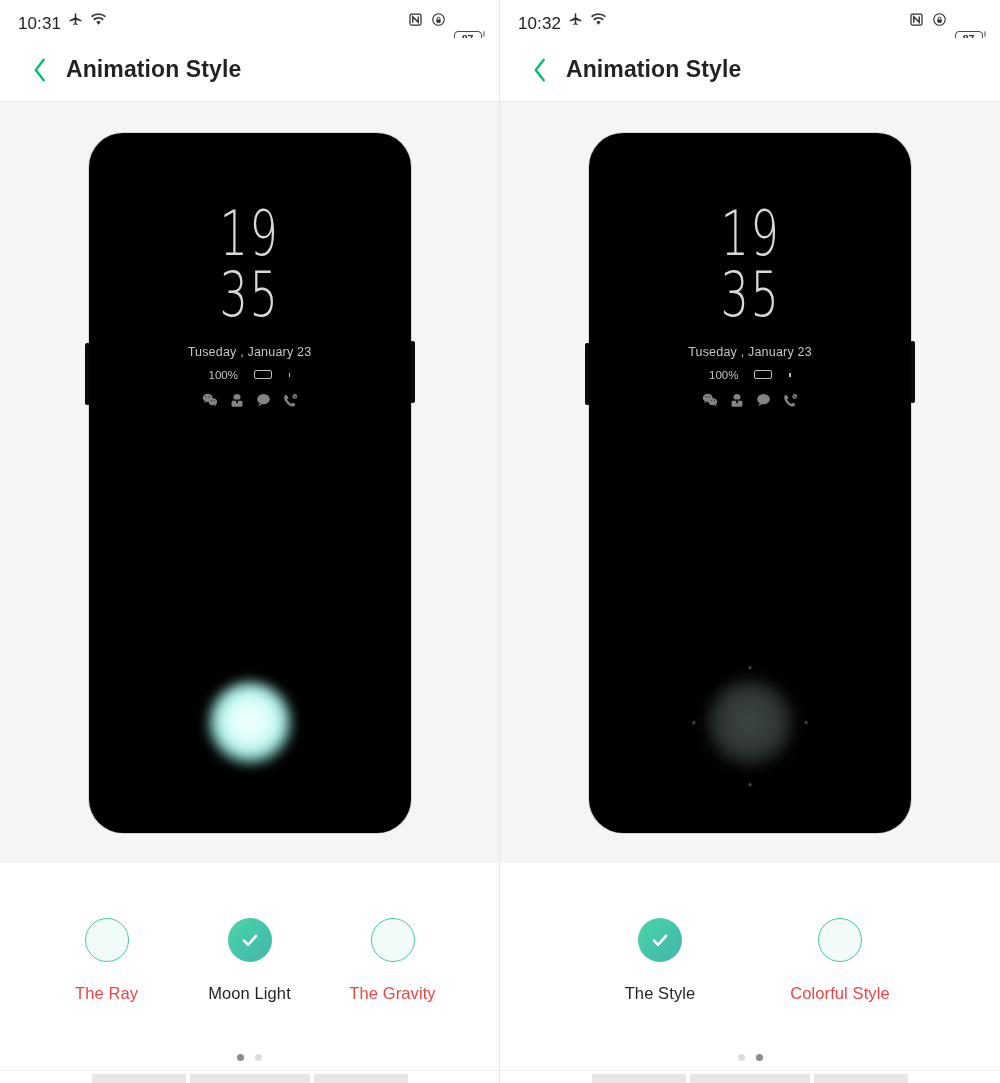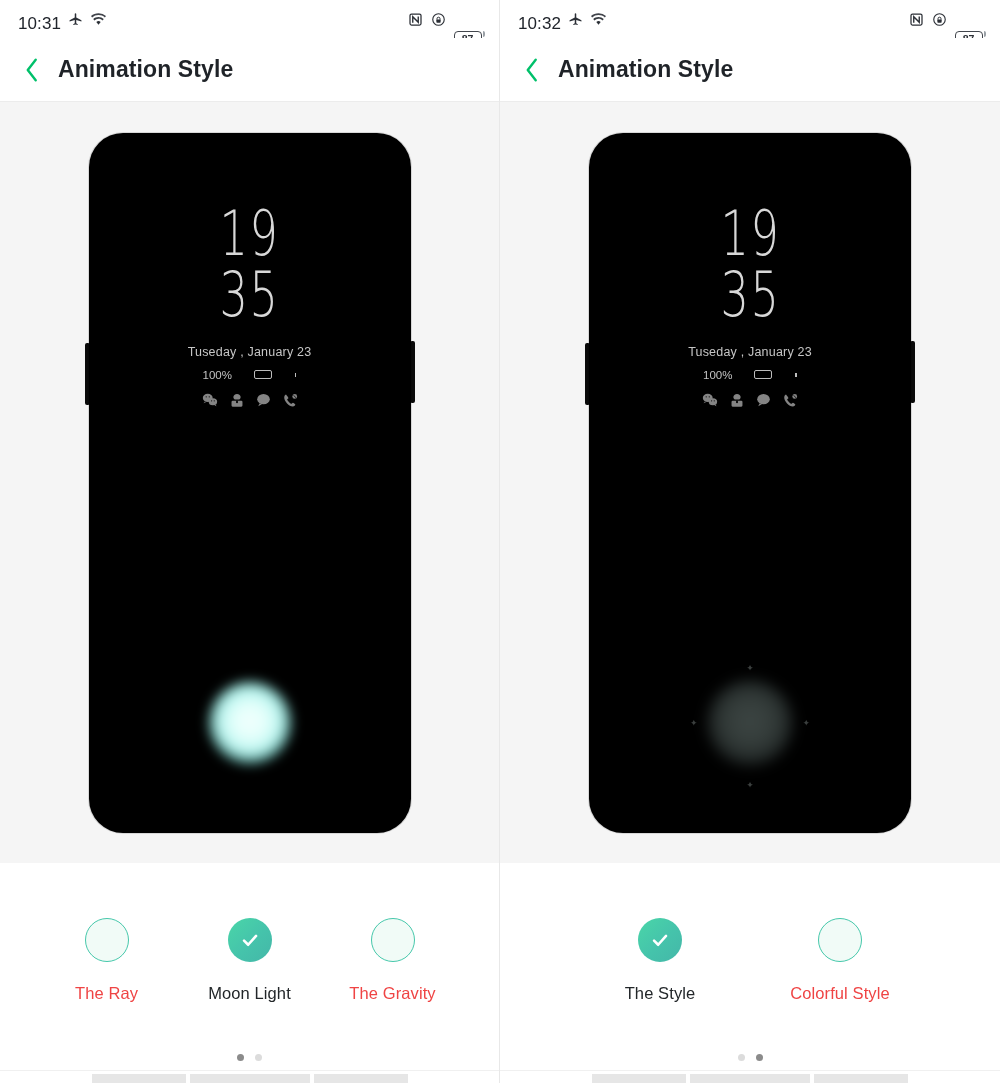--- a/index.html
+++ b/index.html
@@ -43,21 +43,21 @@
   }
   .batt-cap {
     width: 2.5px; height: 6px; background: #9aa0a6;
     border-radius: 0 2px 2px 0; margin-left: 1px;
   }
 
   
   .appbar {
     height: 64px; flex: 0 0 64px;
     display: flex; align-items: center;
-    padding-left: 18px; gap: 14px;
+    padding-left: 26px; gap: 14px;
     background: #ffffff;
     border-bottom: 1px solid #ececec;
   }
   .back-btn {
     width: 26px; height: 30px;
     display: flex; align-items: center; justify-content: center;
     cursor: pointer;
   }
   .appbar-title {
     font-size: 23px; font-weight: 700; color: #1f2328;
@@ -100,21 +100,21 @@
     letter-spacing: 2px;
     transform: scaleX(.72);
   }
   .clock-m { margin-top: 4px; }
   .lock-date {
     margin-top: 22px;
     font-size: 12.5px; color: #c6c6c6; letter-spacing: .2px;
   }
   .lock-batt {
     margin-top: 10px;
-    display: flex; align-items: center; gap: 22px;
+    display: flex; align-items: center; gap: 16px;
   }
   .lock-batt-txt { font-size: 11.5px; color: #c2c2c2; }
   .lb-body {
     width: 18px; height: 9px; border: 1px solid #bdbdbd;
     border-radius: 2px; padding: 1px;
   }
   .lb-fill { width: 100%; height: 100%; background: #bdbdbd; border-radius: 1px; }
   .lb-cap { width: 1.5px; height: 4px; background: #bdbdbd; margin-left: 1px; }
   .lock-notifs {
     margin-top: 12px; display: flex; align-items: center; gap: 12px;

